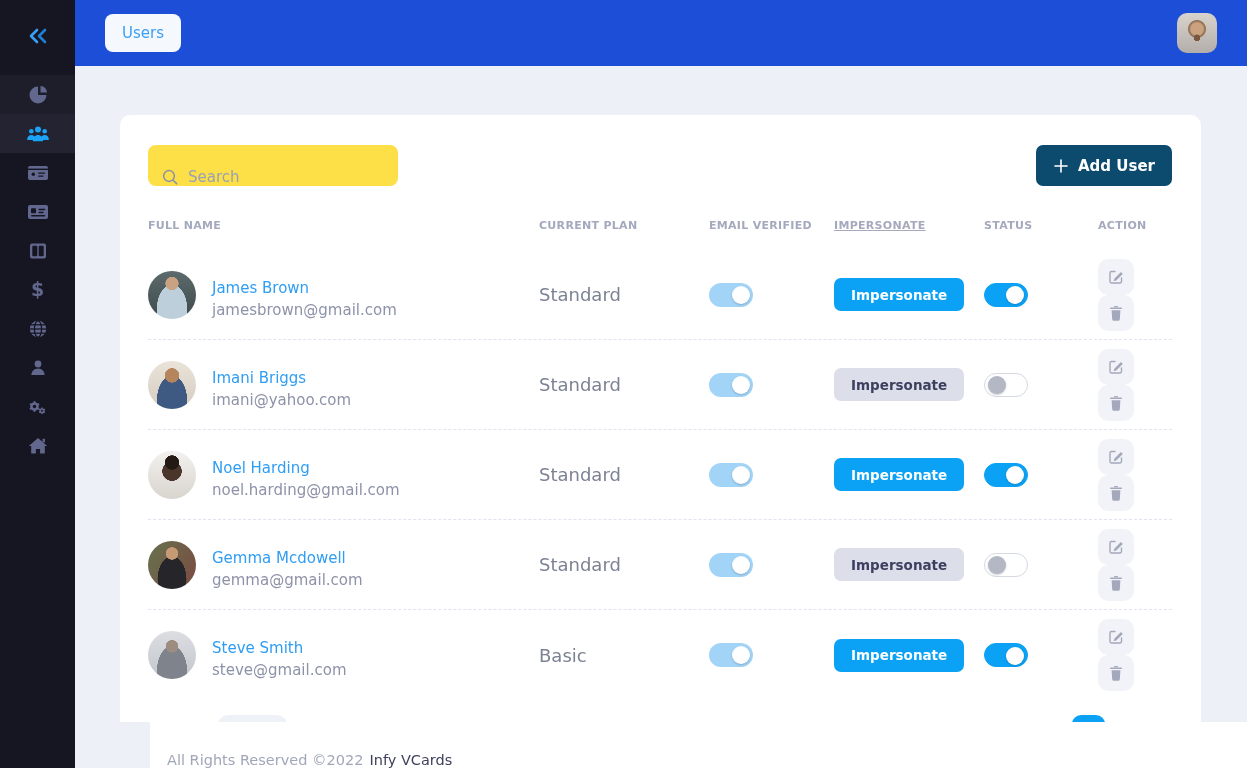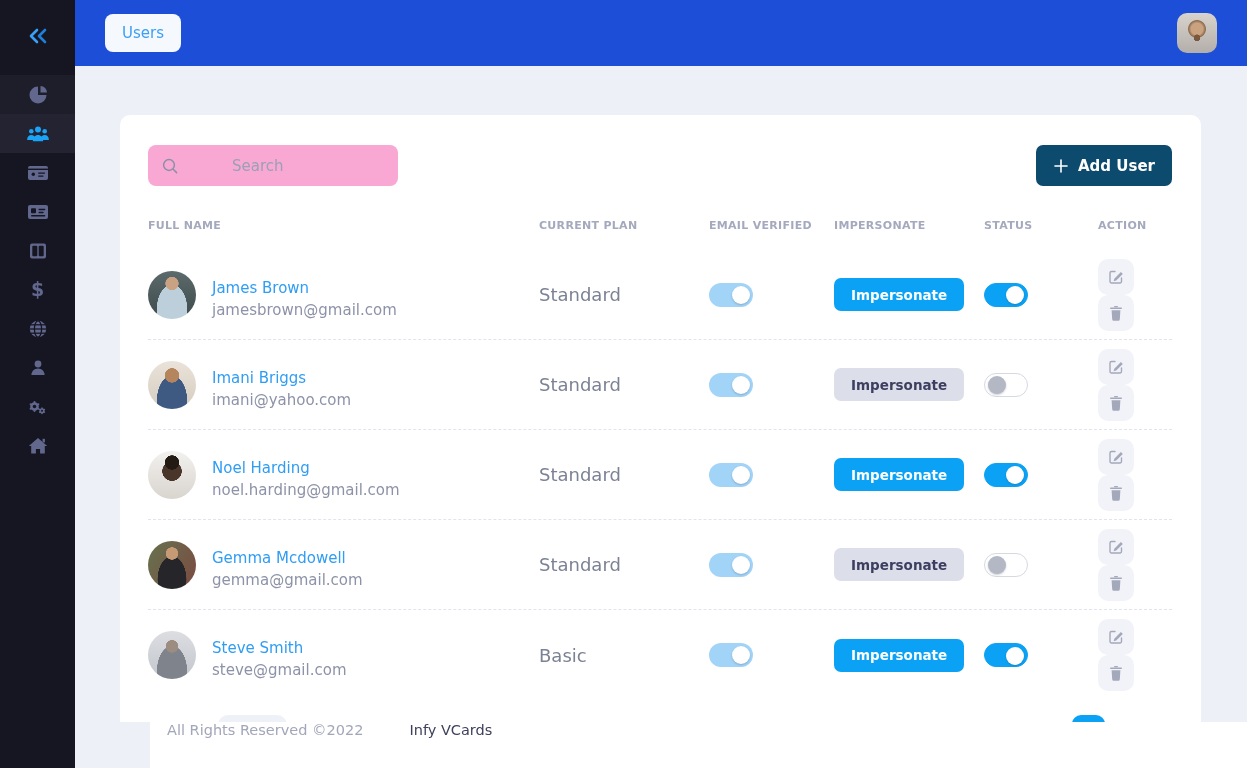--- a/index.html
+++ b/index.html
@@ -23,30 +23,30 @@
   .topbar-avatar { width:40px; height:40px; border-radius:10px; cursor:pointer;
      background: radial-gradient(circle at 50% 62%, #7a573f 0 10%, transparent 11%),
                  radial-gradient(circle at 50% 40%, #caa27f 0 19%, #8a6a4f 27%, transparent 30%),
                  linear-gradient(180deg,#d8d3cc,#b3aeaa); }
 
   .content { height:656px; overflow:hidden; background:#eef0f8; }
   .card { background:#ffffff; border-radius:10px; margin:49px 46px 0 45px; padding:30px 29px 0 28px; height:700px; position:relative; }
 
   
   .toolbar { display:flex; align-items:center; justify-content:space-between; }
-  .search-wrap { width:250px; height:41px; background:#f9a8d4; border-radius:8px; display:flex; align-items:center; padding:0 13px;gap:44px; }
+  .search-wrap { width:250px; height:41px; background:#fde047; border-radius:8px; display:flex; align-items:flex-end; padding:0 13px; }
   .search-wrap svg { flex:0 0 auto; margin-right:9px; }
   .search-input { border:none; outline:none; background:transparent; font-family:inherit; font-size:15px; color:#555b72; width:100%; }
   .search-input::placeholder { color:#9aa0b5; }
   .add-user-btn { width:136px; height:41px; border:none; border-radius:7px; background:#0c4a6e; color:#fff;
      font-family:inherit; font-size:15px; font-weight:600; display:flex; align-items:center; justify-content:center; gap:9px; cursor:pointer; }
 
   
   .thead { display:flex; align-items:center; margin-top:33px; padding-bottom:18px; color:#a4a9bd; font-size:11px; font-weight:700; letter-spacing:.3px; }
-  .c1 { width:391px; } .c2 { width:170px; } .c3 { width:125px; } .c4 { width:150px; } .c5 { width:114px; } .c6 { flex:1; }
+  .c1 { width:391px; } .c2 { width:170px; } .c3 { width:125px; } .c4 { width:150px;text-decoration:underline; } .c5 { width:114px; } .c6 { flex:1; }
   .trow { display:flex; align-items:center; height:90px; border-bottom:1px dashed #e1e4ee; }
   .trow:last-child { border-bottom:none; }
   .col-name { display:flex; align-items:flex-end; }
   .avatar { width:48px; height:48px; border-radius:50%; flex:0 0 auto; margin-right:16px; }
   .av-1 { background: radial-gradient(circle at 50% 26%, #c9a183 0 15%, transparent 16%),
                       radial-gradient(ellipse at 50% 78%, #bccfda 0 44%, transparent 45%),
                       linear-gradient(180deg,#5c6a6b,#3e4a4c); }
   .av-2 { background: radial-gradient(circle at 50% 30%, #b5855e 0 17%, transparent 18%),
                       radial-gradient(ellipse at 50% 82%, #3e5a82 0 44%, transparent 45%),
                       linear-gradient(180deg,#eae3d9,#d5ccc1); }
@@ -79,21 +79,21 @@
 
   .act-btn { width:36px; height:36px; border-radius:10px; background:#f1f3f8; border:none; color:#a3a8bb;
      display:inline-flex; align-items:center; justify-content:center; margin-right:6px; cursor:pointer; }
 
   
   .pagination { position:relative; height:80px; }
   .stub-prev { position:absolute; left:70px; top:15px; width:69px; height:40px; background:#eef1f7; border-radius:10px; cursor:pointer; }
   .stub-page { position:absolute; left:924px; top:15px; width:33px; height:38px; background:#0ba2f5; border-radius:9px; cursor:pointer; }
 
   
-  .footer { position:absolute; left:75px; right:0; bottom:0; height:46px; background:#ffffff; display:flex; align-items:flex-start; padding:0 17px; font-size:14.5px;gap:40px; }
+  .footer { position:absolute; left:75px; right:0; bottom:0; height:46px; background:#ffffff; display:flex; align-items:flex-end; padding:0 17px; font-size:14.5px; }
   .foot-copy { color:#a2a6b9; margin-right:6px; }
   .foot-brand { color:#3f415c; }
 </style>
 </head>
 <body>
 
 <div class="page">
 
   <aside class="sidebar">
     <div class="side-head">

